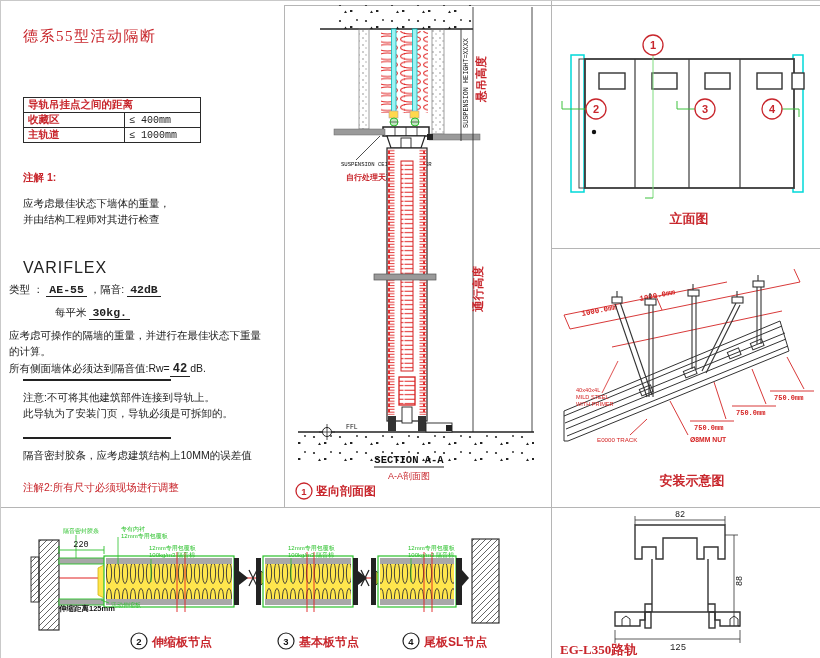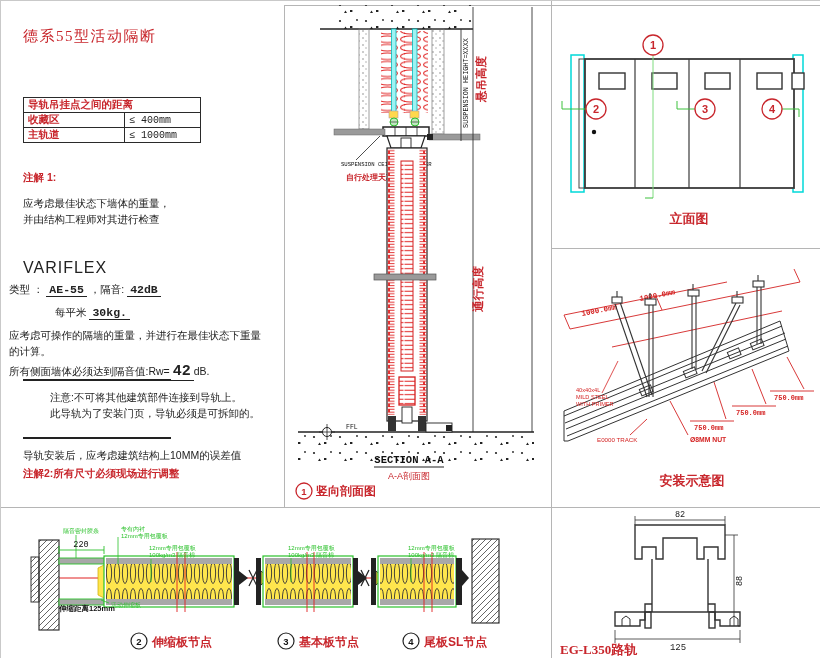--- a/index.html
+++ b/index.html
@@ -98,34 +98,34 @@
       <span class="cadv">42dB</span>
     </div>
 
     <div class="abs body-txt" style="left:22px;top:303px;margin-left:32px;">
       <span>每平米</span>
       <span class="cadv">30kg.</span>
     </div>
 
     <div class="abs body-txt" style="left:8px;top:326px;width:252px;">
       <div>应考虑可操作的隔墙的重量，并进行在最佳状态下重量的计算。</div>
-      <div><span>所有侧面墙体必须达到隔音值:Rw=</span><span class="cadv" style="font-size:15px;">42</span><span>dB.</span></div>
+      <div><span>所有侧面墙体必须达到隔音值:Rw=</span><span class="cadv" style="font-size:12px;">42</span><span>dB.</span></div>
     </div>
 
     <div class="rule" style="left:22px;top:378px;"></div>
 
-    <div class="abs body-txt" style="left:22px;top:388px;width:252px;margin-left:27px;">
+    <div class="abs body-txt" style="left:22px;top:388px;width:252px;">
       <div>注意:不可将其他建筑部件连接到导轨上。</div>
       <div>此导轨为了安装门页，导轨必须是可拆卸的。</div>
     </div>
 
     <div class="rule" style="left:22px;top:436px;"></div>
 
-    <div class="abs body-txt" style="left:22px;top:446px;width:260px;">导轨安装后，应考虑建筑结构上10MM的误差值</div>
-    <div class="abs red" style="left:22px;top:466px;font-size:10.5px;font-weight:bold;text-align:center;">注解2:所有尺寸必须现场进行调整</div>
+    <div class="abs body-txt" style="left:22px;top:446px;width:260px;">隔音密封胶条，应考虑建筑结构上10MM的误差值</div>
+    <div class="abs red" style="left:22px;top:480px;font-size:10.5px;font-weight:normal;text-align:center;">注解2:所有尺寸必须现场进行调整</div>
   </div>
 
   <svg style="left:283px;top:0;" width="267" height="506" viewBox="0 0 267 506">
 
     <rect x="52" y="4" width="137" height="24" fill="url(#speck)"></rect>
     <line x1="36" y1="28" x2="189" y2="28" stroke="#222" stroke-width="1.4"></line>
 
     <g>
       <rect x="75" y="28" width="10" height="100" fill="url(#stip)" stroke="#777" stroke-width="0.7"></rect>
       <rect x="148" y="28" width="12" height="105" fill="url(#stip)" stroke="#777" stroke-width="0.7"></rect>

